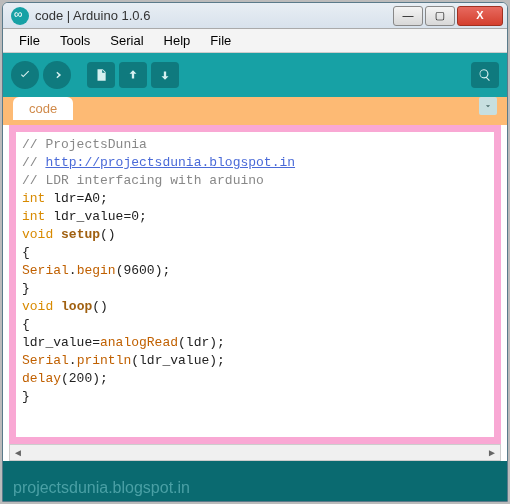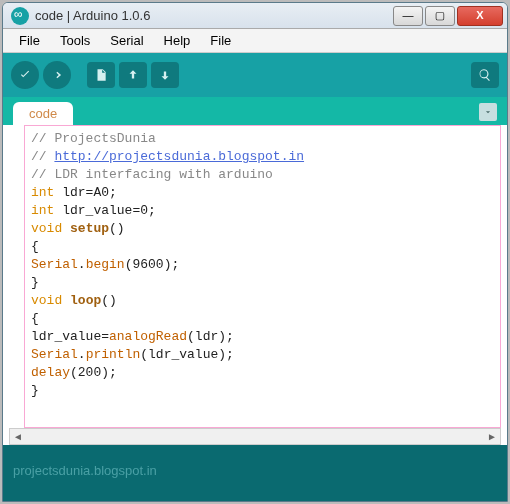--- a/index.html
+++ b/index.html
@@ -12,36 +12,36 @@
     .win-btns { display: flex; gap: 2px; }
     .win-btn { width: 30px; height: 20px; border: 1px solid #888; border-radius: 3px; background: linear-gradient(#f4f4f4, #d8d8d8); font-size: 11px; text-align: center; line-height: 17px; cursor: pointer; }
     .win-btn.close { width: 46px; background: linear-gradient(#e76a5f, #d43f2e); color: #fff; border-color: #a03020; font-weight: bold; }
     .menubar { height: 24px; background: #f4f4f4; border-bottom: 1px solid #ccc; display: flex; align-items: center; padding: 0 8px; gap: 4px; font-size: 13px; }
     .menu-item { padding: 2px 8px; cursor: pointer; }
     .toolbar { height: 44px; background: #17A1A5; display: flex; align-items: center; padding: 0 8px; gap: 4px; }
     .toolbar .spacer { flex: 1; }
     .tool-btn { width: 28px; height: 28px; border-radius: 50%; background: #0f7a7e; display: flex; align-items: center; justify-content: center; cursor: pointer; color: #fff; }
     .tool-btn.sq { border-radius: 4px; width: 28px; height: 26px; }
     .tool-btn svg { width: 14px; height: 14px; fill: #d6f0f0; }
-    .tabstrip { height: 28px; background: #14b8a6; display: flex; align-items: flex-end; padding: 0 10px; }
+    .tabstrip { height: 28px; background: #fdba74; display: flex; align-items: flex-start; padding: 0 10px; }
     .tab { background: #fff; border-radius: 6px 6px 0 0; padding: 4px 16px; font-size: 13px; color: #d08a4a; margin-bottom: 0; }
     .tabstrip .spacer { flex: 1; }
     .tab-dd { width: 18px; height: 18px; background: #c7dfe0; margin-bottom: 4px; display: flex; align-items: center; justify-content: center; cursor: pointer; border-radius: 2px; }
     .tab-dd svg { width: 10px; height: 10px; fill: #4a6a6a; }
-    .editor-wrap { flex: 1; background: #fff; border: 1px solid #f9a8d4; margin: 0 6px 0 21px; overflow: auto; position: relative; }
+    .editor-wrap { flex: 1; background: #fff; border: 7px solid #f9a8d4; margin: 0 6px 0 6px; overflow: auto; position: relative; }
     .editor { font-family: Consolas, "Courier New", monospace; font-size: 13px; line-height: 18px; padding: 4px 6px; white-space: pre; color: #222; min-height: 310px; }
     .editor .c { color: #888; }
     .editor .c a { color: #4a6ad8; text-decoration: underline; }
     .editor .t { color: #d88a00; }
     .editor .f { color: #a06010; font-weight: bold; }
     .editor .s { color: #c06000; }
     .editor .o { color: #c06000; }
     .scrollbar-h { height: 17px; background: #f0f0f0; border: 1px solid #ccc; margin: 0 6px; display: flex; align-items: center; justify-content: space-between; padding: 0 2px; }
     .scrollbar-h .arr { width: 12px; height: 12px; color: #666; font-size: 10px; text-align: center; }
-    .status { height: 56px; background: #0a6a70; color: #4aa0a5; font-size: 13px; padding: 18px 10px 0; font-family: sans-serif; }
+    .status { height: 40px; background: #0a6a70; color: #4aa0a5; font-size: 16px; padding: 18px 10px 0; font-family: sans-serif; }
   </style>
 </head>
 <body>
 
 <div class="window">
   <div class="titlebar">
     <div class="app-icon"></div>
     <div class="title">code | Arduino 1.0.6</div>
     <div class="win-btns">
       <div class="win-btn">—</div>

